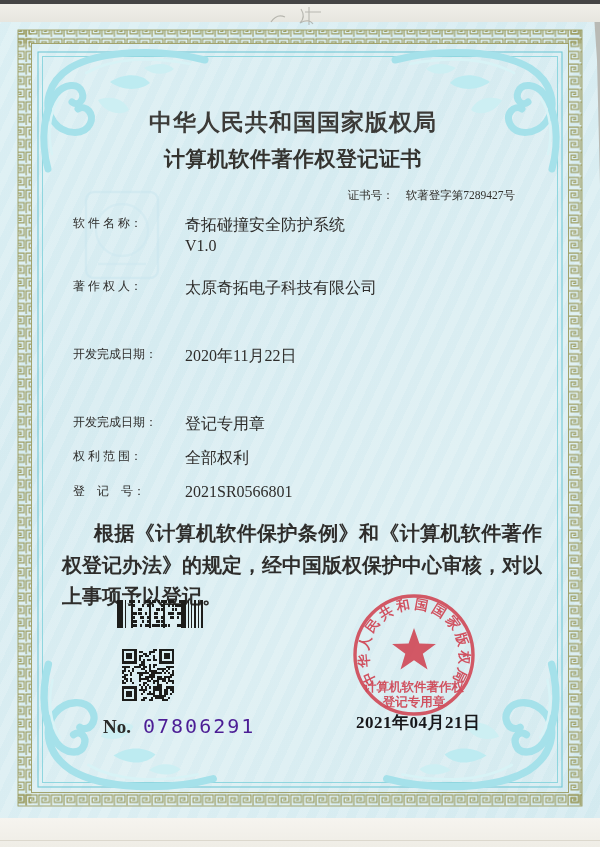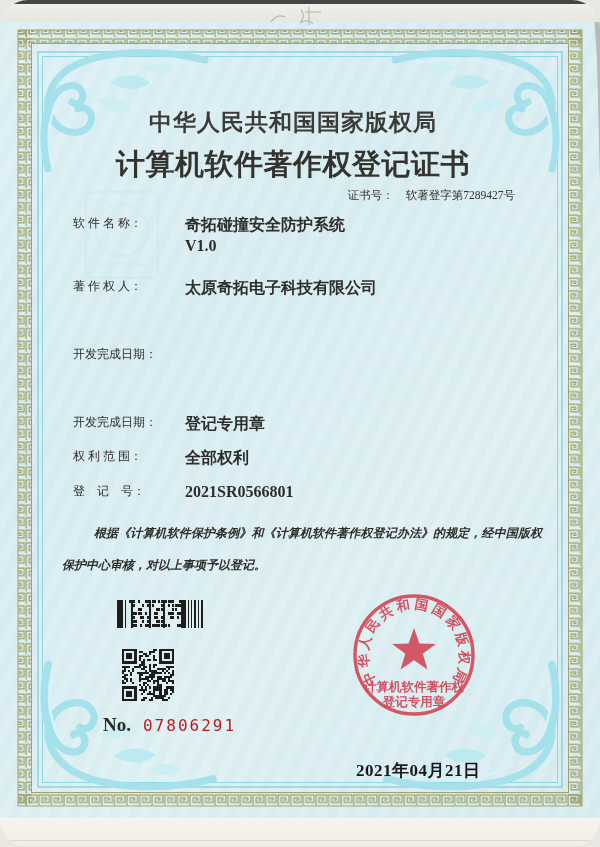--- a/index.html
+++ b/index.html
@@ -1,49 +1,49 @@
 <!DOCTYPE html>
 <html><head>
 <meta charset="utf-8">
 <style>
   html,body{margin:0;padding:0;background:#e9e7e1;}
   .shot{position:relative;width:600px;height:847px;overflow:hidden;
-        font-family:"Liberation Serif","DejaVu Serif",serif;border-radius:28px;}
+        font-family:"Liberation Serif","DejaVu Serif",serif;}
   
   .edge-top{position:absolute;left:0;top:0;width:600px;height:4px;background:#454545;z-index:6;}
   .edge-top2{position:absolute;left:0;top:4px;width:600px;height:18px;
              background:linear-gradient(180deg,#f0efe9,#e7e6df);z-index:6;}
   .edge-bottom{position:absolute;left:0;top:818px;width:600px;height:29px;
                background:linear-gradient(180deg,#f6f4ef,#efede6);z-index:6;}
   .edge-bottom-line{position:absolute;left:0;top:840px;width:600px;height:1px;background:#dcd8cd;z-index:7;}
   
   .paper{position:absolute;left:0;top:4px;width:600px;height:814px;
          background:linear-gradient(135deg,#ddf0f4 0%,#d7ecf1 35%,#ddeff3 65%,#d5ebf0 100%);}
   .paper-texture{position:absolute;inset:0;opacity:.35;
      background:repeating-linear-gradient(115deg,rgba(255,255,255,.35) 0 9px,rgba(175,215,225,.12) 9px 18px);}
   .deco{position:absolute;left:0;top:0;z-index:1;}
   
   .t{position:absolute;color:#2e2d2b;z-index:3;white-space:nowrap;}
   .title1{left:0;right:14px;top:107px;text-align:center;font-size:23px;font-weight:bold;
           letter-spacing:1px;color:#3c3b38;}
-  .title2{left:0;right:14px;top:145px;text-align:center;font-size:29px;font-weight:bold;
+  .title2{left:0;right:14px;top:145px;text-align:center;font-size:21px;font-weight:bold;
           letter-spacing:0.5px;color:#34332f;}
   .certline{top:188px;right:85px;font-size:11.5px;font-weight:normal;color:#33322e;}
   .certline .gap{display:inline-block;width:12px;}
   .row-label{left:73px;font-size:12px;font-weight:normal;}
-  .row-value{left:185px;font-size:16px;font-weight:bold;}
+  .row-value{left:185px;font-size:16px;font-weight:normal;}
   .statement{position:absolute;left:62px;top:518px;width:480px;z-index:3;
-             font-size:12px;font-weight:bold;line-height:31.5px;color:#2e2d2b;
-             text-indent:32px;text-align:justify;font-style:italic;}
+             font-size:20px;font-weight:bold;line-height:31.5px;color:#2e2d2b;
+             text-indent:32px;text-align:justify;}
   .serial{position:absolute;left:103px;top:714px;z-index:3;}
   .serial .no{font-size:19px;font-weight:bold;color:#2b2a28;margin-top:13px;}
   .serial .num{font-family:"DejaVu Sans Mono","Liberation Mono",monospace;
-               font-size:16px;letter-spacing:2px;color:#b91c1c;margin-left:8px;}
+               font-size:20px;letter-spacing:2px;color:#4c1d95;margin-left:8px;}
   .stamp-date{position:absolute;left:356px;top:711px;z-index:5;font-size:17px;
-              font-weight:bold;letter-spacing:0.5px;color:#17171a;margin-top:48px;}
+              font-weight:bold;letter-spacing:0.5px;color:#17171a;}
   .stamp-svg{position:absolute;left:340px;top:585px;z-index:4;opacity:.9;}
   .barcode{position:absolute;left:117px;top:600px;z-index:3;}
   .qr{position:absolute;left:122px;top:649px;z-index:3;}
   .emboss{position:absolute;left:78px;top:186px;z-index:2;opacity:.5;}
   .pencil{position:absolute;left:265px;top:4px;z-index:7;opacity:.55;}
   .corner-wedge{position:absolute;right:0;top:0;z-index:6;}
 </style>
 </head>
 <body>
 
@@ -112,20 +112,21 @@
   </div>
 
   <div class="t row-label" style="top:215px">软 件 名 称：</div>
   <div class="t row-value" style="top:215px">奇拓碰撞安全防护系统</div>
   <div class="t row-value" style="top:237px">V1.0</div>
 
   <div class="t row-label" style="top:278px">著 作 权 人：</div>
   <div class="t row-label" style="top:346px">开发完成日期：</div>
 
   <div class="t row-value" style="top:278px">太原奇拓电子科技有限公司</div>
+  <div class="t row-value" style="top:346px">2020年11月22日</div>
 
 
   <div class="t row-label" style="top:414px">开发完成日期：</div>
   <div class="t row-value" style="top:414px">登记专用章</div>
 
   <div class="t row-label" style="top:448px">权 利 范 围：</div>
   <div class="t row-value" style="top:448px">全部权利</div>
 
   <div class="t row-label" style="top:483px">登　记　号：</div>
   <div class="t row-value" style="top:483px">2021SR0566801</div>

